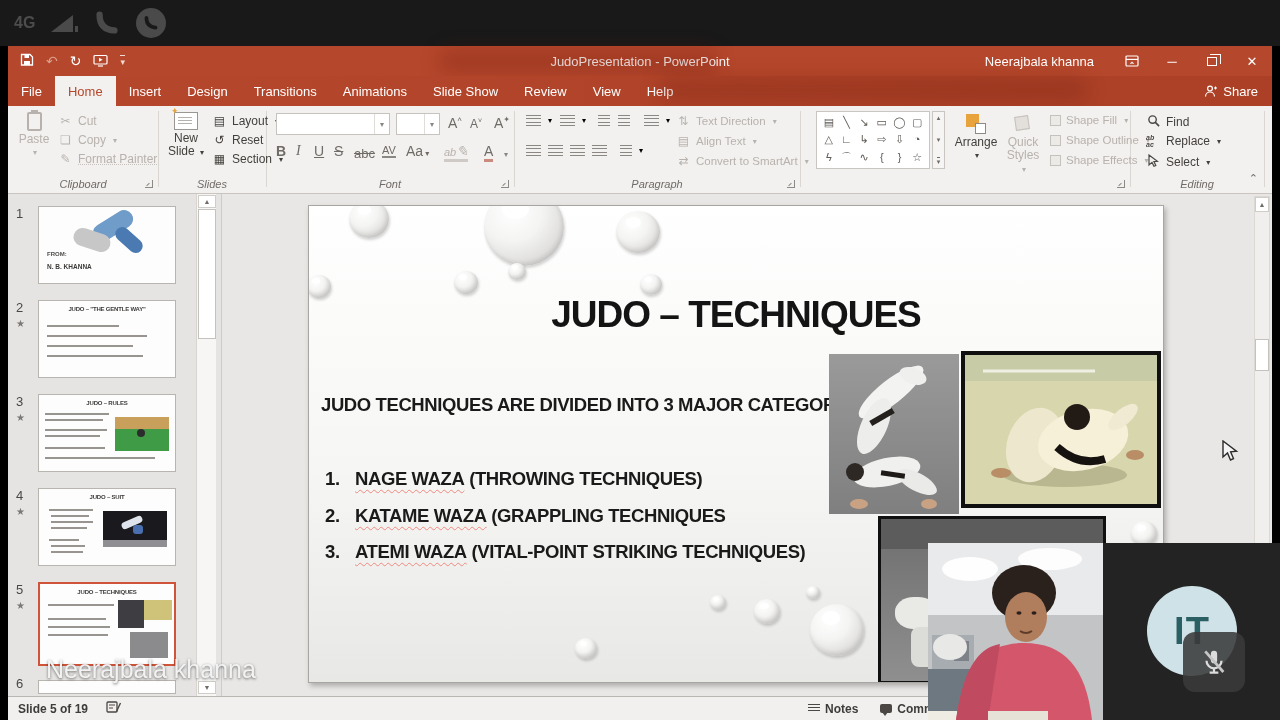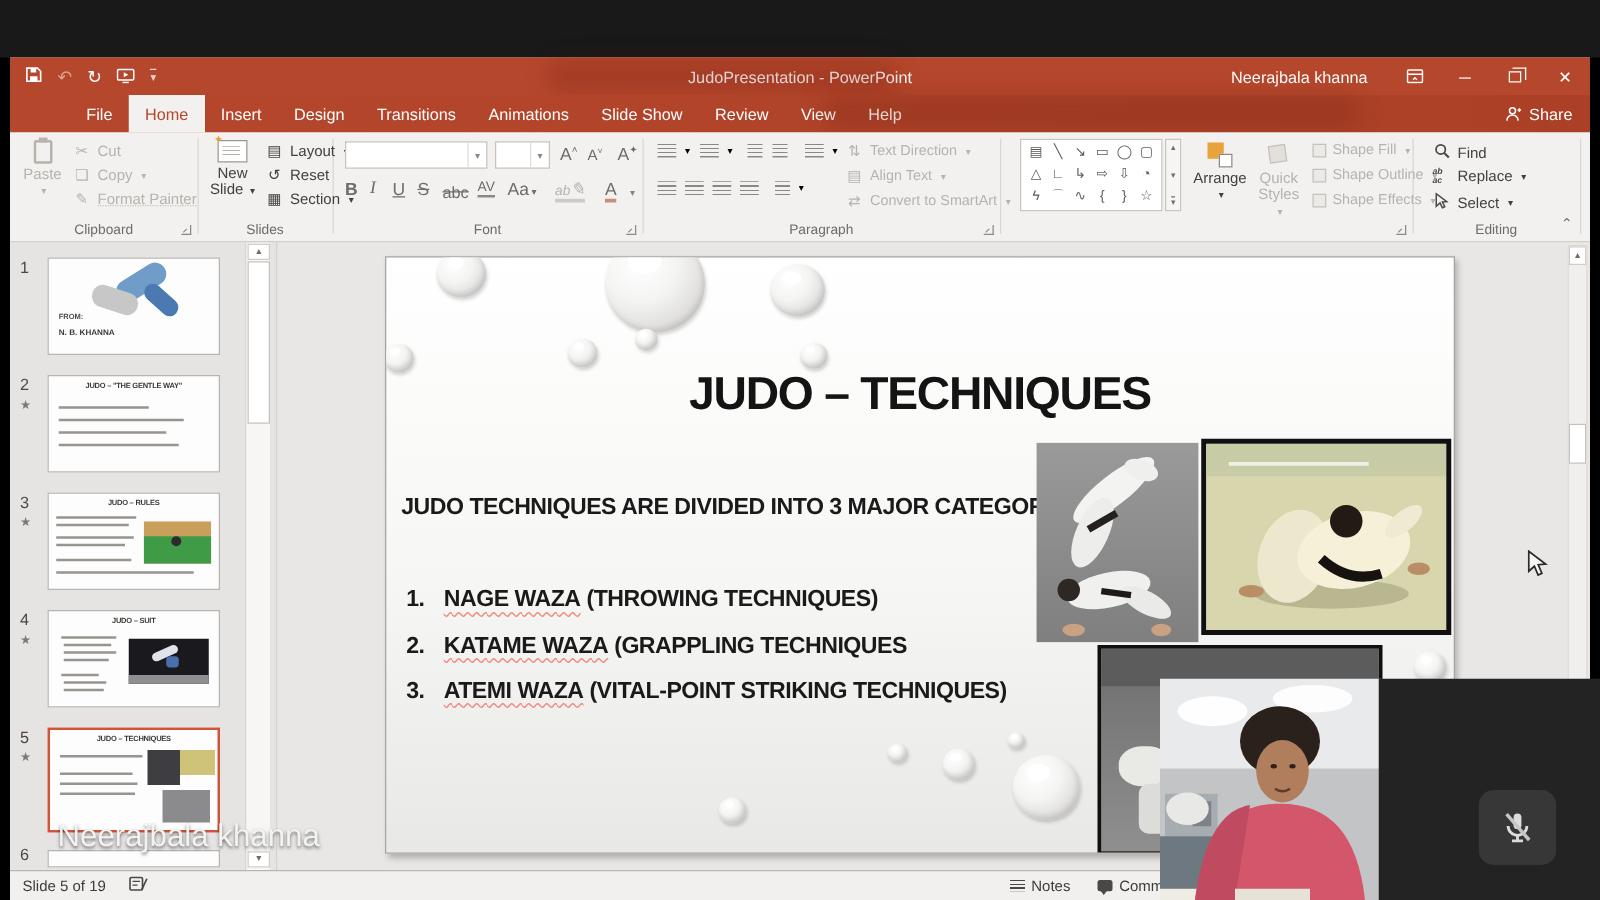--- a/index.html
+++ b/index.html
@@ -31,33 +31,33 @@
   .qat .qbtn { font-size:14px; line-height:1; color:#fff; cursor:default; }
   .qbtn.disabled { color:#dba28f; }
   .qat-caret { font-size:9px; color:#f0d9d0; border-top:1px solid #f0d9d0; padding-top:1px; }
   .doc-title { position:absolute; left:50%; transform:translateX(-50%); font-size:13px; color:#fff; white-space:nowrap; }
   .tb-right { position:absolute; right:0; top:0; height:30px; display:flex; align-items:center; gap:0; }
   .tb-user { font-size:13px; margin-right:18px; }
   .winbtn { width:40px; height:30px; display:flex; align-items:center; justify-content:center; font-size:13px; color:#fff; }
   .restore-glyph { position:relative; width:10px; height:9px; border:1px solid #fff; background:transparent; }
   .restore-glyph:before { content:""; position:absolute; left:2px; top:-4px; width:10px; height:9px; border:1px solid #fff; border-bottom:none; border-left:none; }
 
-  .tabrow { position:absolute; left:0; top:30px; width:100%; height:30px; background:linear-gradient(90deg,#b5472c,#ab4026); display:flex; align-items:stretch; color:#fff;padding-left:48px; }
+  .tabrow { position:absolute; left:0; top:30px; width:100%; height:30px; background:linear-gradient(90deg,#b5472c,#ab4026); display:flex; align-items:stretch; color:#fff; }
   .tab { display:flex; align-items:center; padding:0 13px; font-size:13px; white-space:nowrap; }
   .tab.active { background:#f3f1ef; color:#b5472c; }
   .tellme { display:flex; align-items:center; gap:7px; padding:0 14px; font-size:13px; font-style:italic; }
   .share-btn { position:absolute; right:14px; top:0; height:30px; display:flex; align-items:center; gap:6px; font-size:13px; }
 
   .smudge { position:absolute; pointer-events:none; filter:blur(9px); border-radius:12px; }
 
   
   .ribbon { position:absolute; left:0; top:60px; width:100%; height:88px; background:#f3f1ef; border-bottom:1px solid #c9c4c0; }
   .rgroup { position:absolute; top:0; height:88px; }
   .vsep { position:absolute; top:5px; height:76px; width:1px; background:#dad6d2; }
-  .r-lbl { position:absolute; bottom:4px; left:0; width:100%; text-align:center; font-size:11px; color:#6f6b67; }
+  .r-lbl { position:absolute; bottom:4px; left:0; width:100%; text-align:center; font-size:11px; color:#6f6b67;font-style:italic; }
   .launcher { position:absolute; right:5px; bottom:6px; width:8px; height:8px; border-right:1px solid #8d8984; border-bottom:1px solid #8d8984; }
   .launcher:before { content:""; position:absolute; right:2px; bottom:2px; width:4px; height:1px; background:#8d8984; transform:rotate(-45deg); }
 
   .bigbtn { position:absolute; display:flex; flex-direction:column; align-items:center; gap:2px; font-size:12px; }
   .bigbtn .cap { line-height:13px; text-align:center; }
   .gray { color:#b7b2ad !important; }
   .dark { color:#43403d; }
   .r-sm { position:absolute; display:flex; align-items:center; gap:5px; font-size:12px; white-space:nowrap; }
   .ric { font-size:12px; width:15px; text-align:center; flex:none; }
   .dd { font-size:8px; margin-left:2px; }
@@ -107,21 +107,21 @@
   .slide-li { position:absolute; left:16px; font-size:18.5px; font-weight:bold; letter-spacing:-0.4px; color:#1a1a1a; white-space:nowrap; display:flex; }
   .slide-li .n { width:30px; flex:none; }
   .wavy { text-decoration:underline; text-decoration-style:wavy; text-decoration-color:#ef8a80; text-decoration-thickness:1px; text-underline-offset:4px; text-decoration-skip-ink:none; }
   .s-img { position:absolute; overflow:hidden; }
 
   .vscroll { position:absolute; right:2px; top:2px; width:16px; height:498px; background:#f0efee; border:1px solid #dcd8d4; }
   .vscroll .sbtn { position:absolute; left:0px; width:14px; height:15px; background:#fff; border:1px solid #d0ccc8; font-size:7px; color:#6f6b67; text-align:center; line-height:14px; }
   .vscroll .sthumb { position:absolute; left:0px; top:142px; width:14px; height:32px; background:#fff; border:1px solid #c5c1bd; }
 
   
-  .ppt-status { position:absolute; left:0; top:650px; width:100%; height:24px; background:#f2f0ee; border-top:1px solid #bab6b2; display:flex; align-items:center; font-size:12px; color:#3e3c3a; }
+  .ppt-status { position:absolute; left:0; top:650px; width:100%; height:24px; background:#f2f0ee; border-top:1px solid #bab6b2; display:flex; align-items:center; font-size:12px; color:#3e3c3a;font-weight:bold; }
   .pstat-left { display:flex; align-items:center; gap:18px; padding-left:10px; }
   .pstat-right { position:absolute; left:800px; display:flex; align-items:center; gap:22px; }
   .pstat-item { display:flex; align-items:center; gap:5px; }
   .bubble-ic { position:relative; width:12px; height:9px; background:#4a4744; border-radius:2px; }
   .bubble-ic:after { content:""; position:absolute; left:2px; bottom:-3px; border-left:3px solid transparent; border-right:3px solid transparent; border-top:4px solid #4a4744; }
   .hlines.dark { background:repeating-linear-gradient(#4a4744 0 1px, transparent 1px 3px); width:12px; height:9px; }
 
   
   .presenter-name { position:absolute; left:46px; top:655px; font-size:25px; color:#f2f2f2; text-shadow:0 1px 3px rgba(0,0,0,0.55); z-index:30; }
   .webcam { position:absolute; left:928px; top:543px; width:177px; height:177px; z-index:40; background:#d3d4d6; overflow:hidden; }
@@ -130,20 +130,35 @@
   .mic-box { position:absolute; left:80px; top:89px; width:62px; height:60px; border-radius:12px; background:rgba(58,58,58,0.88); display:flex; align-items:center; justify-content:center; }
 
   .cursor { position:absolute; left:1222px; top:440px; z-index:60; }
 </style>
 </head>
 <body>
 
 <div class="screen">
 
   <div class="droid">
+    <div class="droid-left">
+      <span class="net-label">4G</span>
+      <span style="display:flex;">
+          <span class="sig-tri"></span>
+          <span class="sig-dot"></span>
+        </span>
+      <svg width="26" height="26" viewBox="0 0 14 14">
+          <path d="M3 2.5 Q3 10.5 11 11" fill="none" stroke="#4a4a4a" stroke-width="3.4" stroke-linecap="round"></path>
+        </svg>
+      <span style="width:30px;height:30px;border-radius:50%;background:#4a4a4a;display:flex;align-items:center;justify-content:center;">
+        <svg width="16" height="16" viewBox="0 0 14 14">
+            <path d="M3 2.5 Q3 10.5 11 11" fill="none" stroke="#191919" stroke-width="3.2" stroke-linecap="round"></path>
+          </svg>
+      </span>
+    </div>
   </div>
 
   <div class="ppt">
 
     <div class="titlebar">
       <div class="qat">
         <span class="qbtn">
           <svg width="14" height="14" viewBox="0 0 14 14">
               <path d="M1.5 1.5 h8.5 l2.5 2.5 v8 h-11 z" fill="none" stroke="#fff" stroke-width="1.3"></path>
               <rect x="4" y="8" width="6" height="4" fill="#fff"></rect>
@@ -629,20 +644,23 @@
       <ellipse cx="91" cy="70" rx="2.5" ry="1.8" fill="#2c201a"></ellipse>
       <ellipse cx="106" cy="70" rx="2.5" ry="1.8" fill="#2c201a"></ellipse>
       <path d="M92 88 q6 4 12 0" stroke="#5e3c2a" stroke-width="2" fill="none"></path>
       <path d="M28 177 C36 118 62 100 96 100 C136 100 158 124 164 177 Z" fill="#d4566b"></path>
       <path d="M28 177 C36 118 55 104 72 101 L60 177 Z" fill="#c04b60"></path>
       <rect x="60" y="168" width="60" height="9" fill="#e6e2d8"></rect>
     </svg>
   </div>
 
   <div class="it-panel">
+    <div class="avatar">
+        <span>IT</span>
+      </div>
     <div class="mic-box">
       <svg width="30" height="30" viewBox="0 0 24 24">
         <rect x="9.5" y="3" width="5" height="10" rx="2.5" fill="#dcdcdc"></rect>
         <path d="M6 11 a6 6 0 0 0 12 0" stroke="#dcdcdc" fill="none" stroke-width="1.8"></path>
         <line x1="12" y1="17" x2="12" y2="20" stroke="#dcdcdc" stroke-width="1.8"></line>
         <line x1="8.5" y1="20.5" x2="15.5" y2="20.5" stroke="#dcdcdc" stroke-width="1.8"></line>
         <line x1="5" y1="3.5" x2="19.5" y2="20" stroke="#c6c6c6" stroke-width="2.2"></line>
       </svg>
     </div>
   </div>

